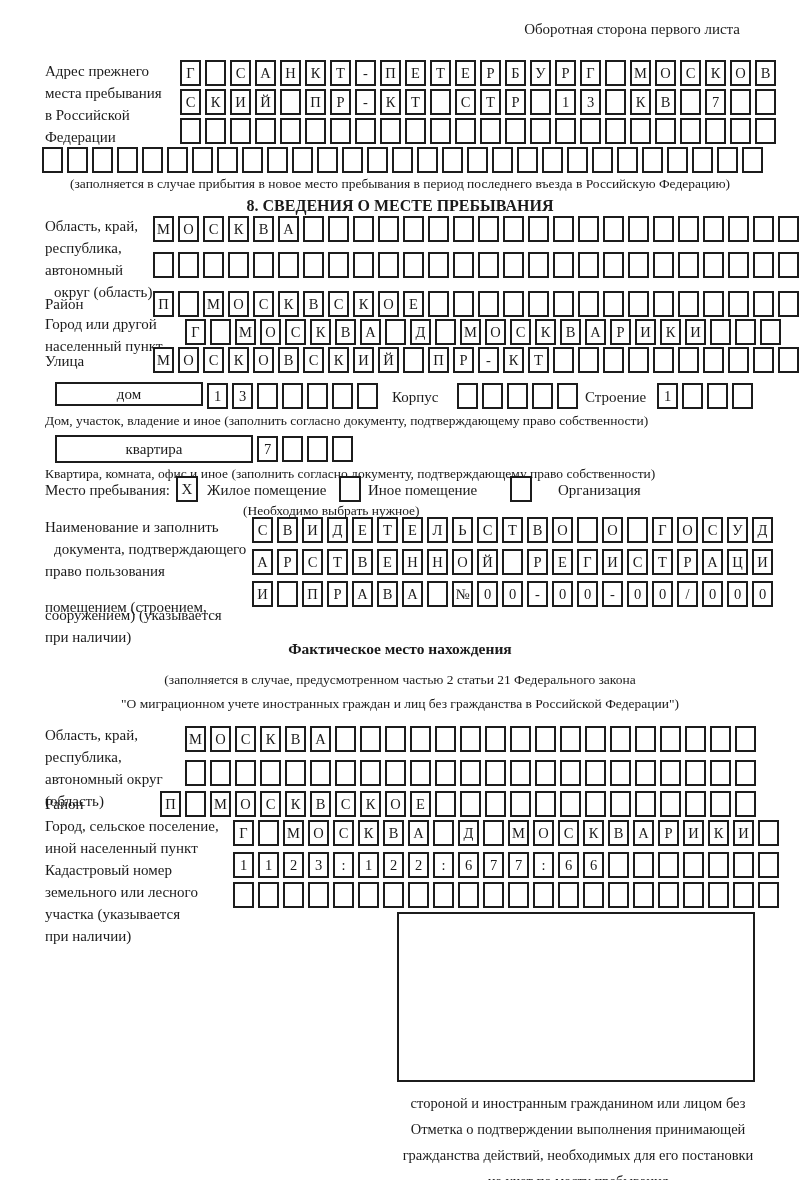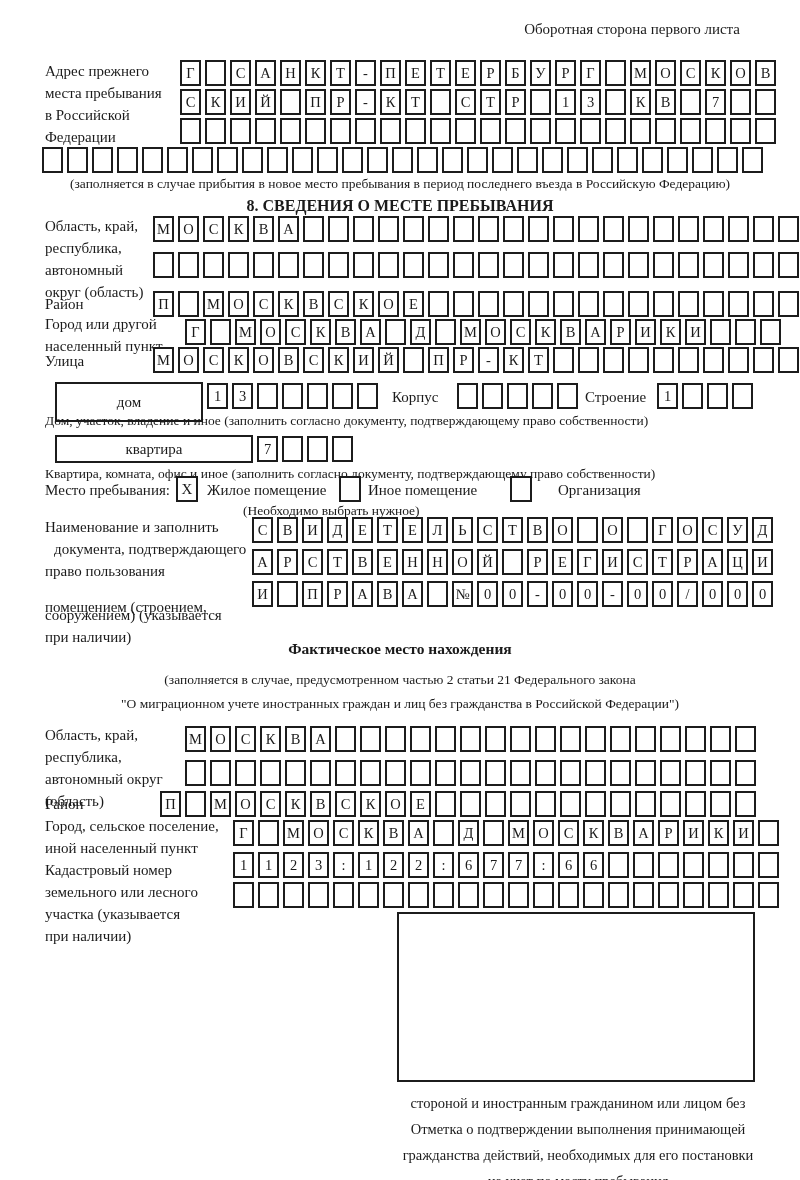--- a/index.html
+++ b/index.html
@@ -151,21 +151,21 @@
     <div class="cell"></div>
     <div class="cell"></div>
   </div>
 <div class="abs small center" style="top:176px;">(заполняется в случае прибытия в новое место пребывания в период последнего въезда в Российскую Федерацию)</div>
 
 <div class="abs bold center" style="top:197px; font-size:16px;">8. СВЕДЕНИЯ О МЕСТЕ ПРЕБЫВАНИЯ</div>
 
 <div class="abs lbl" style="left:45px; top:215px;">Область, край,</div>
 <div class="abs lbl" style="left:45px; top:237px;">республика,</div>
 <div class="abs lbl" style="left:45px; top:259px;">автономный</div>
-<div class="abs lbl" style="left:45px; top:281px;">округ (область)</div>
+<div class="abs lbl" style="left:54px; top:281px;">округ (область)</div>
 <div class="gridrow" style="left:153px; top:216px;">
     <div class="cell">М</div>
     <div class="cell">О</div>
     <div class="cell">С</div>
     <div class="cell">К</div>
     <div class="cell">В</div>
     <div class="cell">А</div>
     <div class="cell"></div>
     <div class="cell"></div>
     <div class="cell"></div>
@@ -298,21 +298,21 @@
     <div class="cell"></div>
     <div class="cell"></div>
     <div class="cell"></div>
     <div class="cell"></div>
     <div class="cell"></div>
     <div class="cell"></div>
     <div class="cell"></div>
     <div class="cell"></div>
   </div>
 
-<div class="labelbox" style="left:55px; top:382px; width:148px; height:40px;">дом</div>
+<div class="labelbox" style="left:55px; top:382px; width:148px; height:24px;">дом</div>
 <div class="gridrow" style="left:207px; top:383px;">
     <div class="cell">1</div>
     <div class="cell">3</div>
     <div class="cell"></div>
     <div class="cell"></div>
     <div class="cell"></div>
     <div class="cell"></div>
     <div class="cell"></div>
   </div>
 <div class="abs lbl" style="left:392px; top:386px;">Корпус</div>

